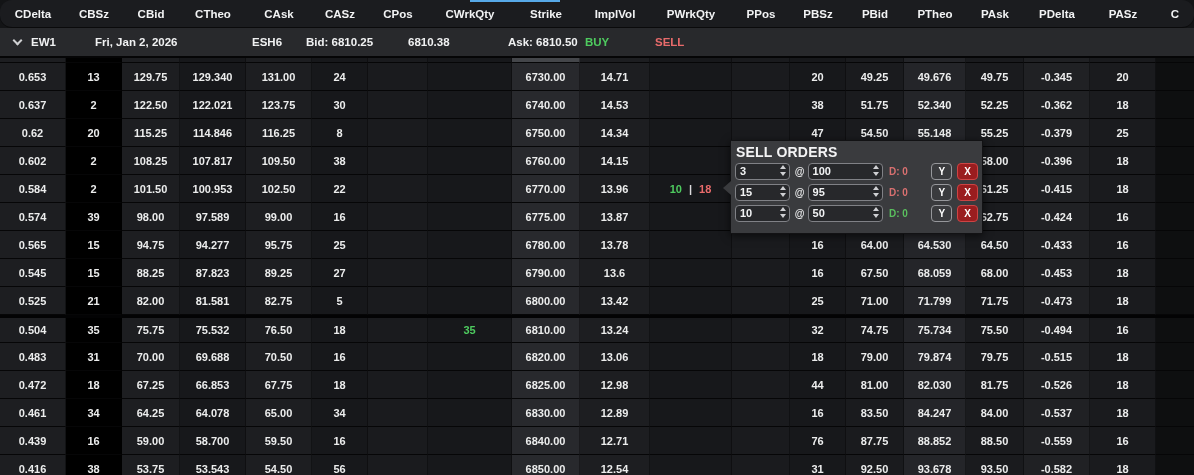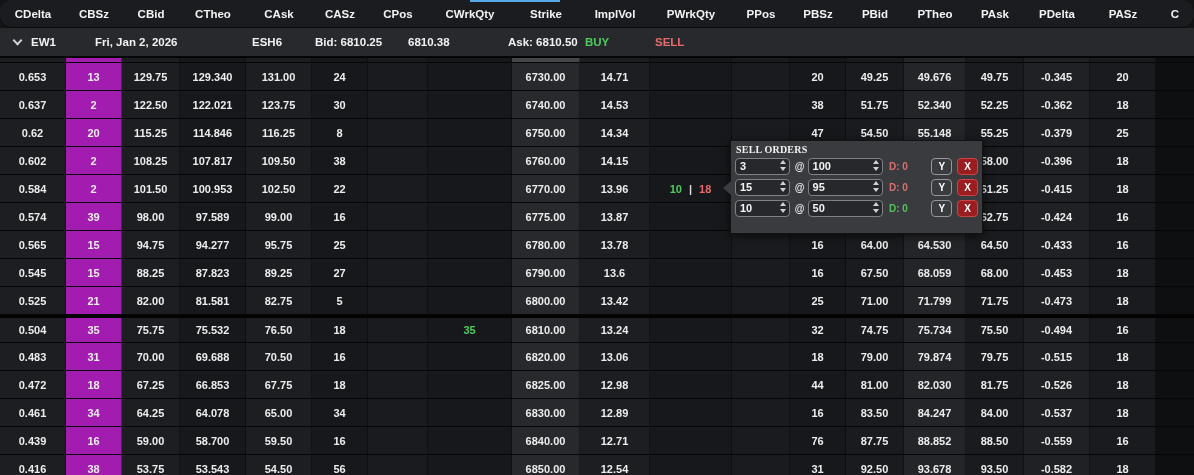--- a/index.html
+++ b/index.html
@@ -28,41 +28,41 @@
   }
   .grp-row span { position:absolute; top:8px; white-space:nowrap; }
   .chev { position:absolute; top:8px; left:13px; width:9px; height:9px; }
   .chev::before {
     content:""; position:absolute; left:1px; top:1px; width:5px; height:5px;
     border-right:2px solid #cfd0d2; border-bottom:2px solid #cfd0d2; transform:rotate(45deg);
   }
   .g-name   { left:31px; }
   .g-date   { left:95px; }
   .g-und    { left:252px; }
-  .g-bid    { left:315px; }
+  .g-bid    { left:306px; }
   .g-last   { left:408px; }
   .g-ask    { left:508px; }
   .g-buy    { left:585px; color:#4ecb5f; }
   .g-sell   { left:655px; color:#e96b6b; }
   
   .tbody { position:relative; }
   .trow {
     display:grid; height:28px;
     grid-template-columns:66px 56px 58px 66px 66px 56px 60px 84px 68px 70px 82px 58px 56px 58px 62px 58px 66px 66px 38px;
   }
   .trow.sliver { height:5px; }
   .trow.atm { border-top:3px solid #030304; }
   .cell {
     display:flex; align-items:center; justify-content:center;
     color:#eceded; font-size:11px; font-weight:bold; white-space:nowrap; overflow:hidden;
     border-bottom:1px solid #060607; border-right:1px solid rgba(0,0,0,0.35);
   }
   .sliver .cell { border-bottom:1px solid #060607; }
   
-  .col0 { background:#1d1e21; } .col1 { background:#a21caf; }
+  .col0 { background:#1d1e21; } .col1 { background:#000000; }
   .col2 { background:#1d1e21; } .col3 { background:#17181b; }
   .col4 { background:#1d1e21; } .col5 { background:#17181b; }
   .col6 { background:#1a1b1e; } .col7 { background:#17181b; }
   .col8 { background:#28292d; } .col9 { background:#1d1e21; }
   .col10{ background:#17181b; } .col11{ background:#1a1b1e; }
   .col12{ background:#17181b; } .col13{ background:#1a1b1e; }
   .col14{ background:#242529; } .col15{ background:#1a1b1e; }
   .col16{ background:#202124; } .col17{ background:#1a1b1e; }
   .col18{ background:#0e0f10; border-right:none; }
   .sliver .col8 { background:#44464a; }
@@ -72,21 +72,21 @@
   
   .popup {
     position:absolute; left:730px; top:140px; width:253px; height:94px;
     background:#3a3b3e; border:1px solid #121214; box-shadow:0 2px 8px rgba(0,0,0,0.6);
     z-index:5; padding:2px 4px;
   }
   .popup-arrow {
     position:absolute; left:-8px; top:40px; width:0; height:0;
     border-top:7px solid transparent; border-bottom:7px solid transparent; border-right:8px solid #3a3b3e;
   }
-  .popup-title { color:#f4f4f5; font-size:10px; font-weight:bold; letter-spacing:.2px; margin:1px 0 2px 1px;font-family:Liberation Serif, serif; }
+  .popup-title { color:#f4f4f5; font-size:14px; font-weight:bold; letter-spacing:.2px; margin:1px 0 2px 1px; }
   .order-row { display:flex; align-items:center; height:18px; margin-bottom:3px; }
   .spin {
     position:relative; display:flex; align-items:center; height:17px;
     background:#27282b; border:1px solid #808186; border-radius:4px; overflow:hidden;
   }
   .spin.qty { width:58px; } .spin.price { width:80px; }
   .spin input {
     width:100%; height:100%; background:transparent; border:none; outline:none;
     color:#f2f3f4; font-size:11px; font-weight:bold; padding:0 14px 0 4px;
     font-family:"Liberation Sans","DejaVu Sans",sans-serif;

